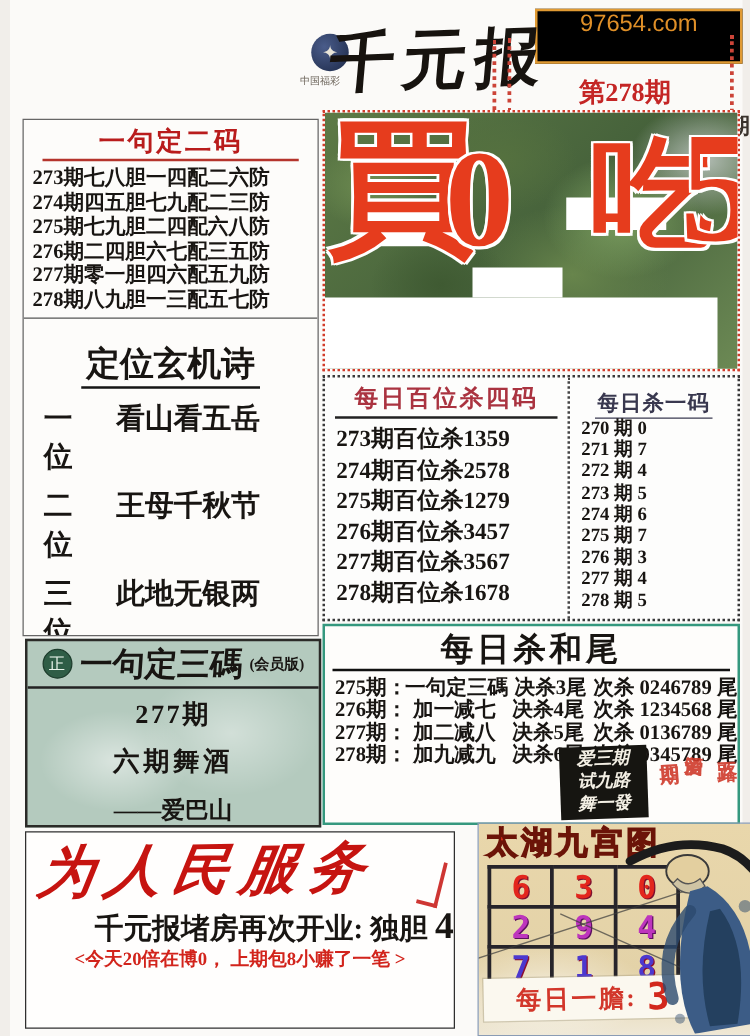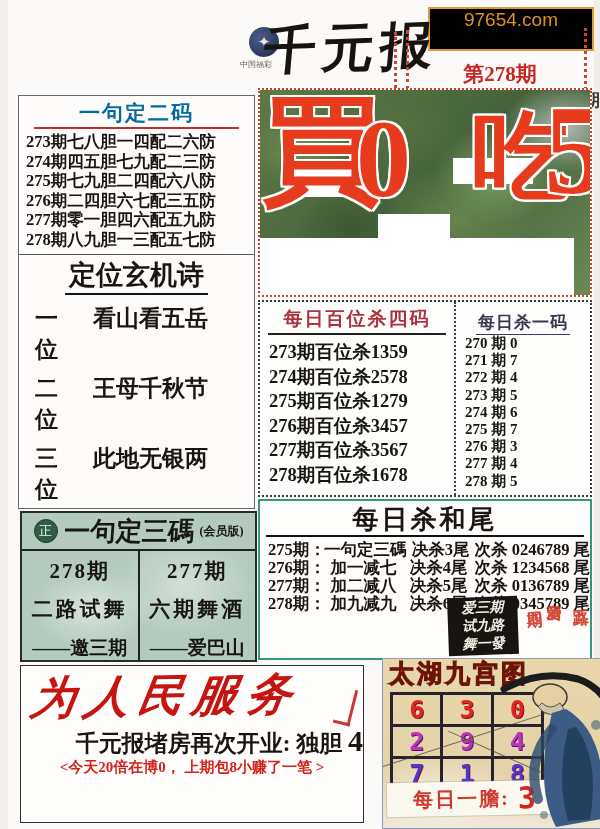--- a/index.html
+++ b/index.html
@@ -22,25 +22,25 @@
   .masthead{position:absolute;left:264px;top:14px;width:140px;font-size:52px;font-weight:900;
     letter-spacing:6px;transform:skewX(-7deg) rotate(-2deg);color:#17130f;white-space:nowrap;}
   .vdots-red{position:absolute;width:0;border-left:3px dotted #cc4438;}
   .hd-issue{position:absolute;left:425px;top:60px;width:150px;text-align:center;
     color:#c42525;font-size:21px;font-weight:bold;}
   .hd-sub{position:absolute;left:402px;top:88px;width:186px;text-align:center;
     color:#3a332d;font-size:18px;font-weight:bold;white-space:nowrap;}
   
   .box1{position:absolute;left:18px;top:95px;width:235px;height:412px;
     border:1px solid #666;background:#fdfcfa;overflow:hidden;}
-  .t-dan{margin-top:3px;text-align:center;color:#0369a1;font-size:21px;font-weight:bold;letter-spacing:2px;}
+  .t-dan{margin-top:3px;text-align:center;color:#b91c1c;font-size:21px;font-weight:bold;letter-spacing:2px;}
   .t-dan-u{width:205px;border-bottom:2px solid #b5342c;margin:0 auto 3px auto;}
   .dan-row{font-size:16.5px;font-weight:bold;line-height:19.5px;padding-left:7px;white-space:nowrap;}
   .divider{border-top:1.5px solid #555;margin:5px 0 2px 0;}
-  .t-poem{text-align:center;margin-top:2px;}
+  .t-poem{text-align:center;margin-top:18px;}
   .t-poem span{display:inline-block;font-size:27px;font-weight:bold;border-bottom:2.5px solid #151515;padding:0 4px;}
   .poem-row{display:flex;font-size:23px;font-weight:bold;margin:8px 0 0 16px;}
   .poem-row .p{width:58px;letter-spacing:8px;}
   
   .member{position:absolute;left:20px;top:511px;width:233px;height:147px;
     border:2px solid #2b2b28;background:
       radial-gradient(60px 40px at 30% 65%,rgba(255,255,255,.5),rgba(255,255,255,0)),
       radial-gradient(70px 50px at 70% 50%,rgba(255,255,255,.4),rgba(255,255,255,0)),
       #b4cabe;
     overflow:hidden;}
@@ -178,25 +178,20 @@
 
 </div>
 
 <div class="member">
   <div class="member-head">
     <span class="seal">正</span>
     <span class="member-title">一句定三碼</span>
     <span class="member-suffix">(会员版)</span>
   </div>
   <div class="member-grid">
-    <div class="member-col first">
-      <div class="m-issue">278期</div>
-      <div class="m-line1">二路试舞</div>
-      <div class="m-line2">——邀三期</div>
-    </div>
     <div class="member-col">
       <div class="m-issue">277期</div>
       <div class="m-line1">六期舞酒</div>
       <div class="m-line2">——爱巴山</div>
     </div>
   </div>
 </div>
 
 <div class="banner">
   <div class="photo"></div>

